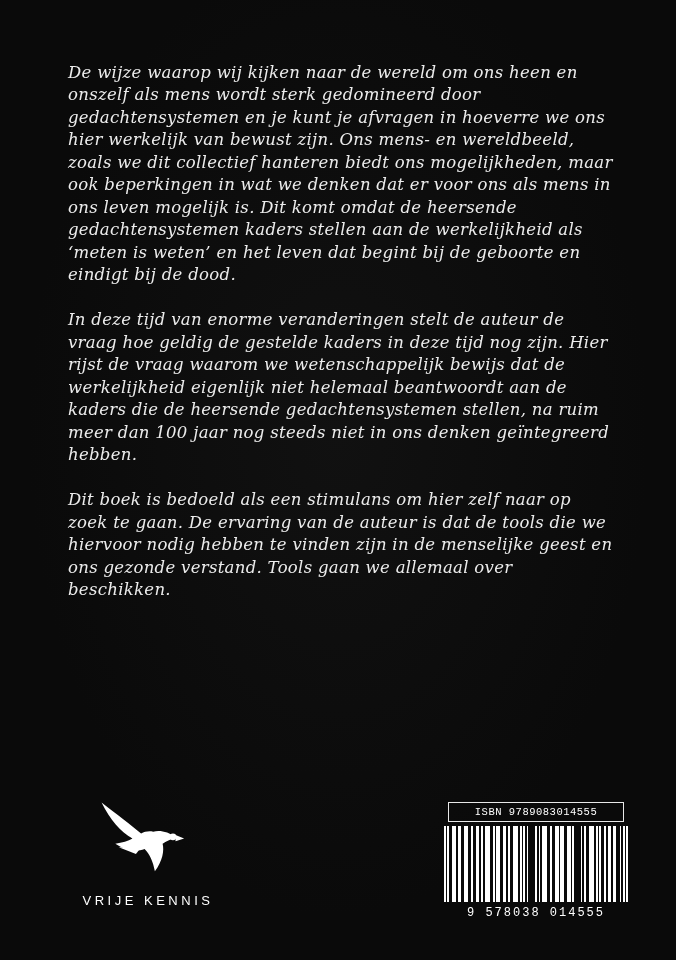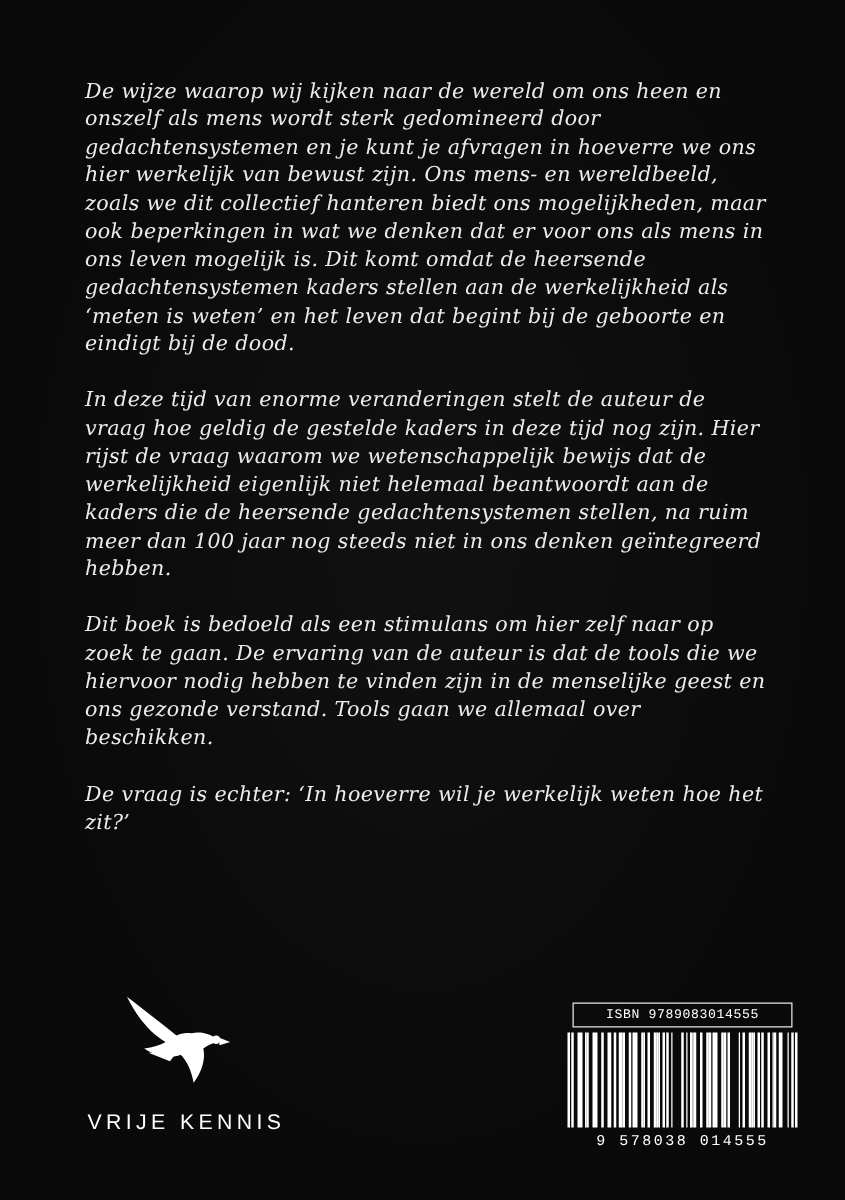--- a/index.html
+++ b/index.html
@@ -44,29 +44,29 @@
   }
   .bird-logo svg {
     width: 134px;
     height: 86px;
     display: block;
     margin: 0 auto;
   }
   .publisher-name {
     margin-top: 8px;
     font-family: "Liberation Sans", sans-serif;
-    font-size: 17px;
+    font-size: 13px;
     letter-spacing: 3.5px;
     color: #ffffff;
     white-space: nowrap;
   }
   
   .barcode-block {
     position: absolute;
-    right: 42px;
+    right: 52px;
     bottom: 40px;
     width: 176px;
     text-align: center;
   }
   .isbn-label {
     display: block;
     border: 1px solid #e8e8e8;
     padding: 3px 2px;
     font-family: "Liberation Mono", monospace;
     font-size: 10.5px;
@@ -98,21 +98,20 @@
 </style>
 </head>
 <body>
 
 <div class="cover">
 
   <div class="text-block">
     <p>De wijze waarop wij kijken naar de wereld om ons heen en onszelf als mens wordt sterk gedomineerd door gedachtensystemen en je kunt je afvragen in hoeverre we ons hier werkelijk van bewust zijn. Ons mens- en wereldbeeld, zoals we dit collectief hanteren biedt ons mogelijkheden, maar ook beperkingen in wat we denken dat er voor ons als mens in ons leven mogelijk is. Dit komt omdat de heersende gedachtensystemen kaders stellen aan de werkelijkheid als ‘meten is weten’ en het leven dat begint bij de geboorte en eindigt bij de dood.</p>
     <p>In deze tijd van enorme veranderingen stelt de auteur de vraag hoe geldig de gestelde kaders in deze tijd nog zijn. Hier rijst de vraag waarom we wetenschappelijk bewijs dat de werkelijkheid eigenlijk niet helemaal beantwoordt aan de kaders die de heersende gedachtensystemen stellen, na ruim meer dan 100 jaar nog steeds niet in ons denken geïntegreerd hebben.</p>
     <p>Dit boek is bedoeld als een stimulans om hier zelf naar op zoek te gaan. De ervaring van de auteur is dat de tools die we hiervoor nodig hebben te vinden zijn in de menselijke geest en ons gezonde verstand. Tools gaan we allemaal over beschikken.</p>
-    <p>De vraag is echter: ‘In hoeverre wil je werkelijk weten hoe het zit?’</p>
   </div>
 
   <div class="publisher">
     <div class="bird-logo">
       <svg viewBox="0 0 140 100" xmlns="http://www.w3.org/2000/svg" aria-hidden="true">
         <path fill="#ffffff" d="M16,4
           C34,18 50,30 62,40
           C66,38 71,37 76,38
           C84,36 94,38 102,45
           C96,47 91,49 87,52

